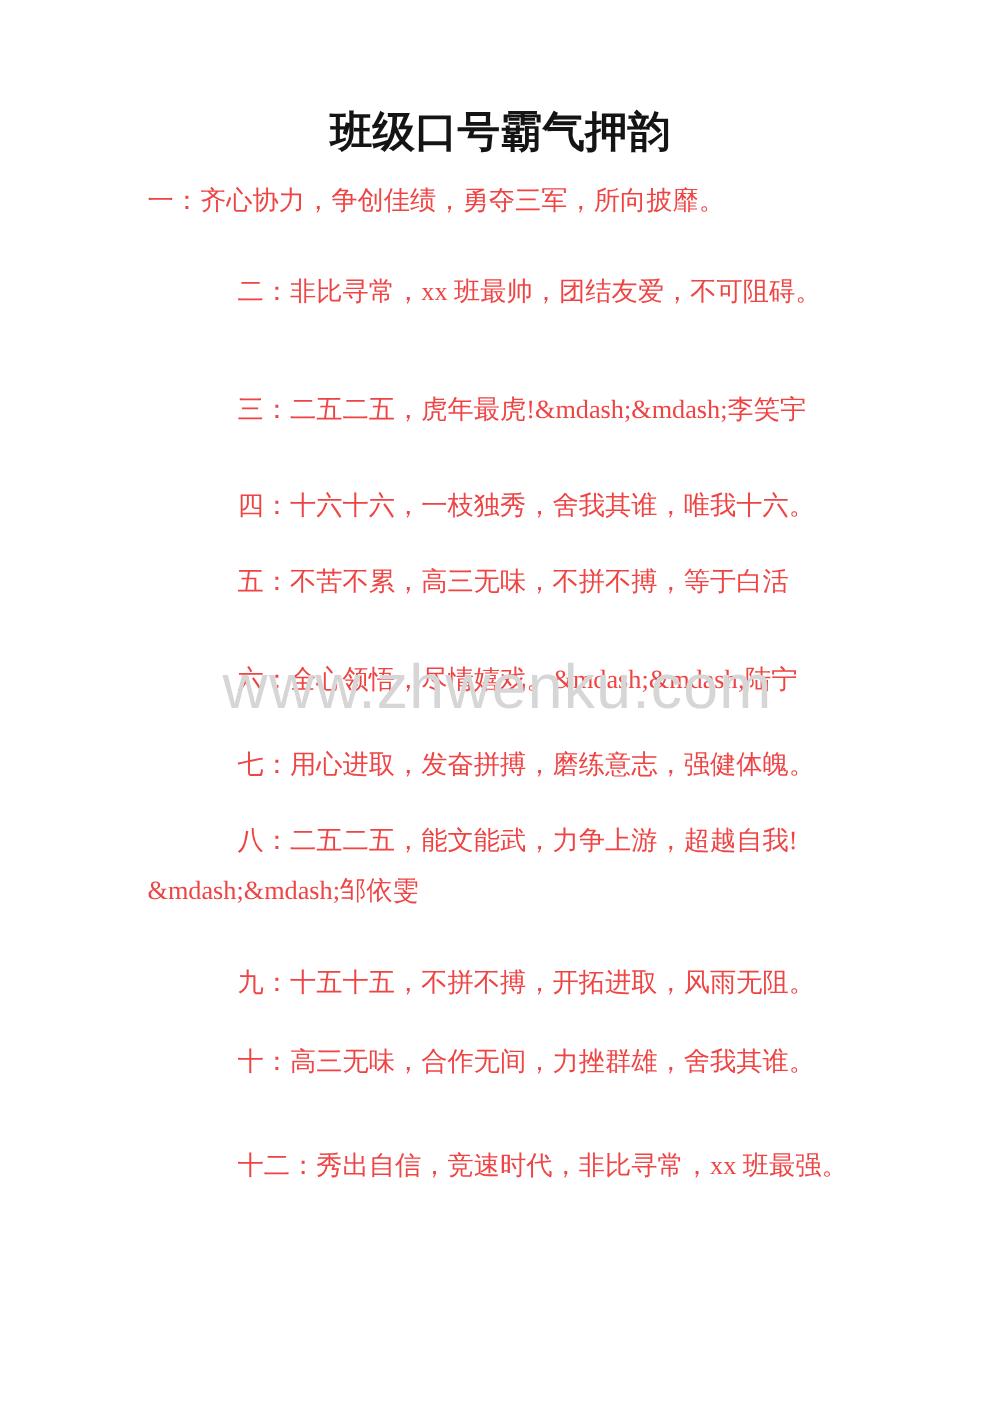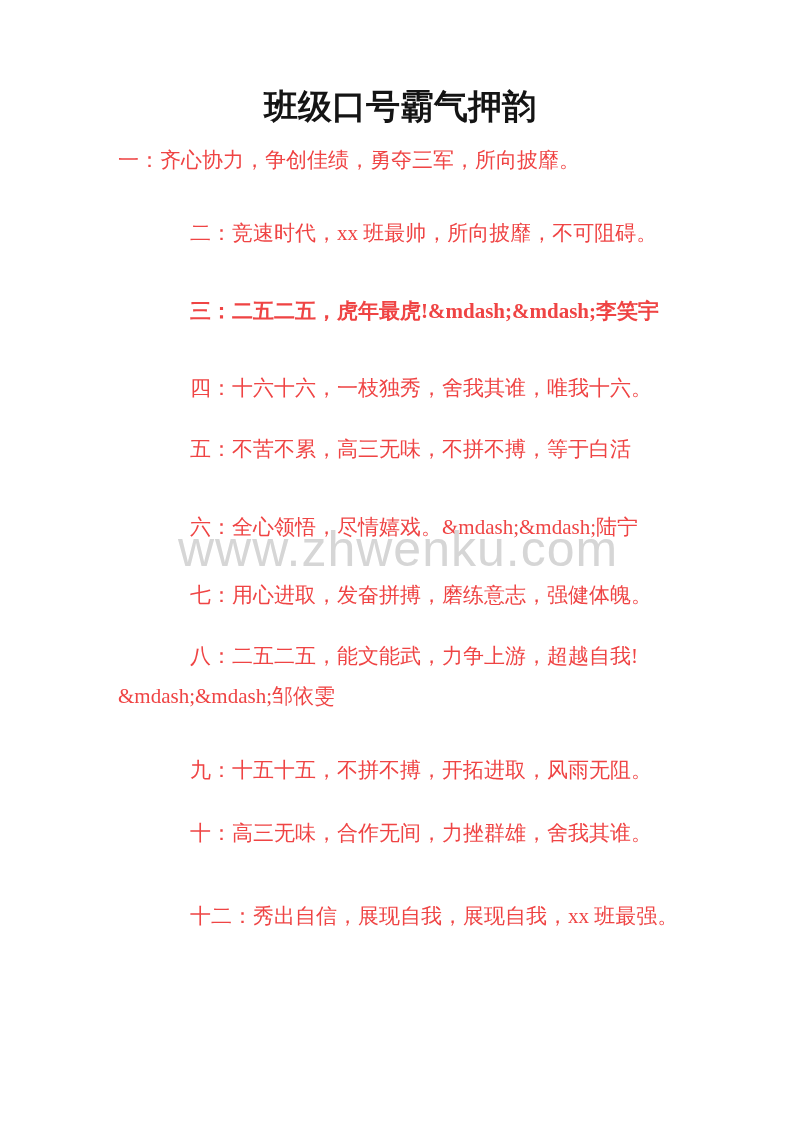--- a/index.html
+++ b/index.html
@@ -32,21 +32,21 @@
     margin-right: 118px;
     font-size: 21px;
     line-height: 40px;
     color: #ef4444;
     white-space: pre-wrap;
     word-break: break-word;
   }
   .para.indent { text-indent: 72px; }
   .p1  { margin-top: 11px; }
   .p2  { margin-top: 33px; }
-  .p3  { margin-top: 38px; font-weight: bold; }
+  .p3  { margin-top: 54px; }
   .p4  { margin-top: 37px; }
   .p5  { margin-top: 19px; }
   .p6  { margin-top: 38px; }
   .p7  { margin-top: 28px; }
   .p8  { margin-top: 19px; }
   .p9  { margin-top: 34px; }
   .p10 { margin-top: 23px; }
   .p11 { margin-top: 35px; }
   .p12 { margin-top: 43px; }
   .watermark {
@@ -64,37 +64,37 @@
 </style>
 </head>
 <body>
 
 <div class="doc-page">
 
   <h1 class="doc-title">班级口号霸气押韵</h1>
 
   <p class="para p1">一：齐心协力，争创佳绩，勇夺三军，所向披靡。</p>
 
-  <p class="para indent p2">二：竞速时代，xx 班最帅，所向披靡，不可阻碍。</p>
+  <p class="para indent p2">二：非比寻常，xx 班最帅，团结友爱，不可阻碍。</p>
 
   <p class="para indent p3">三：二五二五，虎年最虎!&amp;mdash;&amp;mdash;李笑宇</p>
 
   <p class="para indent p4">四：十六十六，一枝独秀，舍我其谁，唯我十六。</p>
 
   <p class="para indent p5">五：不苦不累，高三无味，不拼不搏，等于白活</p>
 
   <p class="para indent p6">六：全心领悟，尽情嬉戏。&amp;mdash;&amp;mdash;陆宁</p>
 
   <p class="para indent p7">七：用心进取，发奋拼搏，磨练意志，强健体魄。</p>
 
   <p class="para indent p8">八：二五二五，能文能武，力争上游，超越自我!
 &amp;mdash;&amp;mdash;邹依雯</p>
 
   <p class="para indent p9">九：十五十五，不拼不搏，开拓进取，风雨无阻。</p>
 
   <p class="para indent p10">十：高三无味，合作无间，力挫群雄，舍我其谁。</p>
 
 
-  <p class="para indent p12">十二：秀出自信，展现自我，展现自我，xx 班最强。</p>
+  <p class="para indent p12">十二：秀出自信，竞速时代，非比寻常，xx 班最强。</p>
 
   <div class="watermark">www.zhwenku.com</div>
 
 </div>
 
 </body></html>

